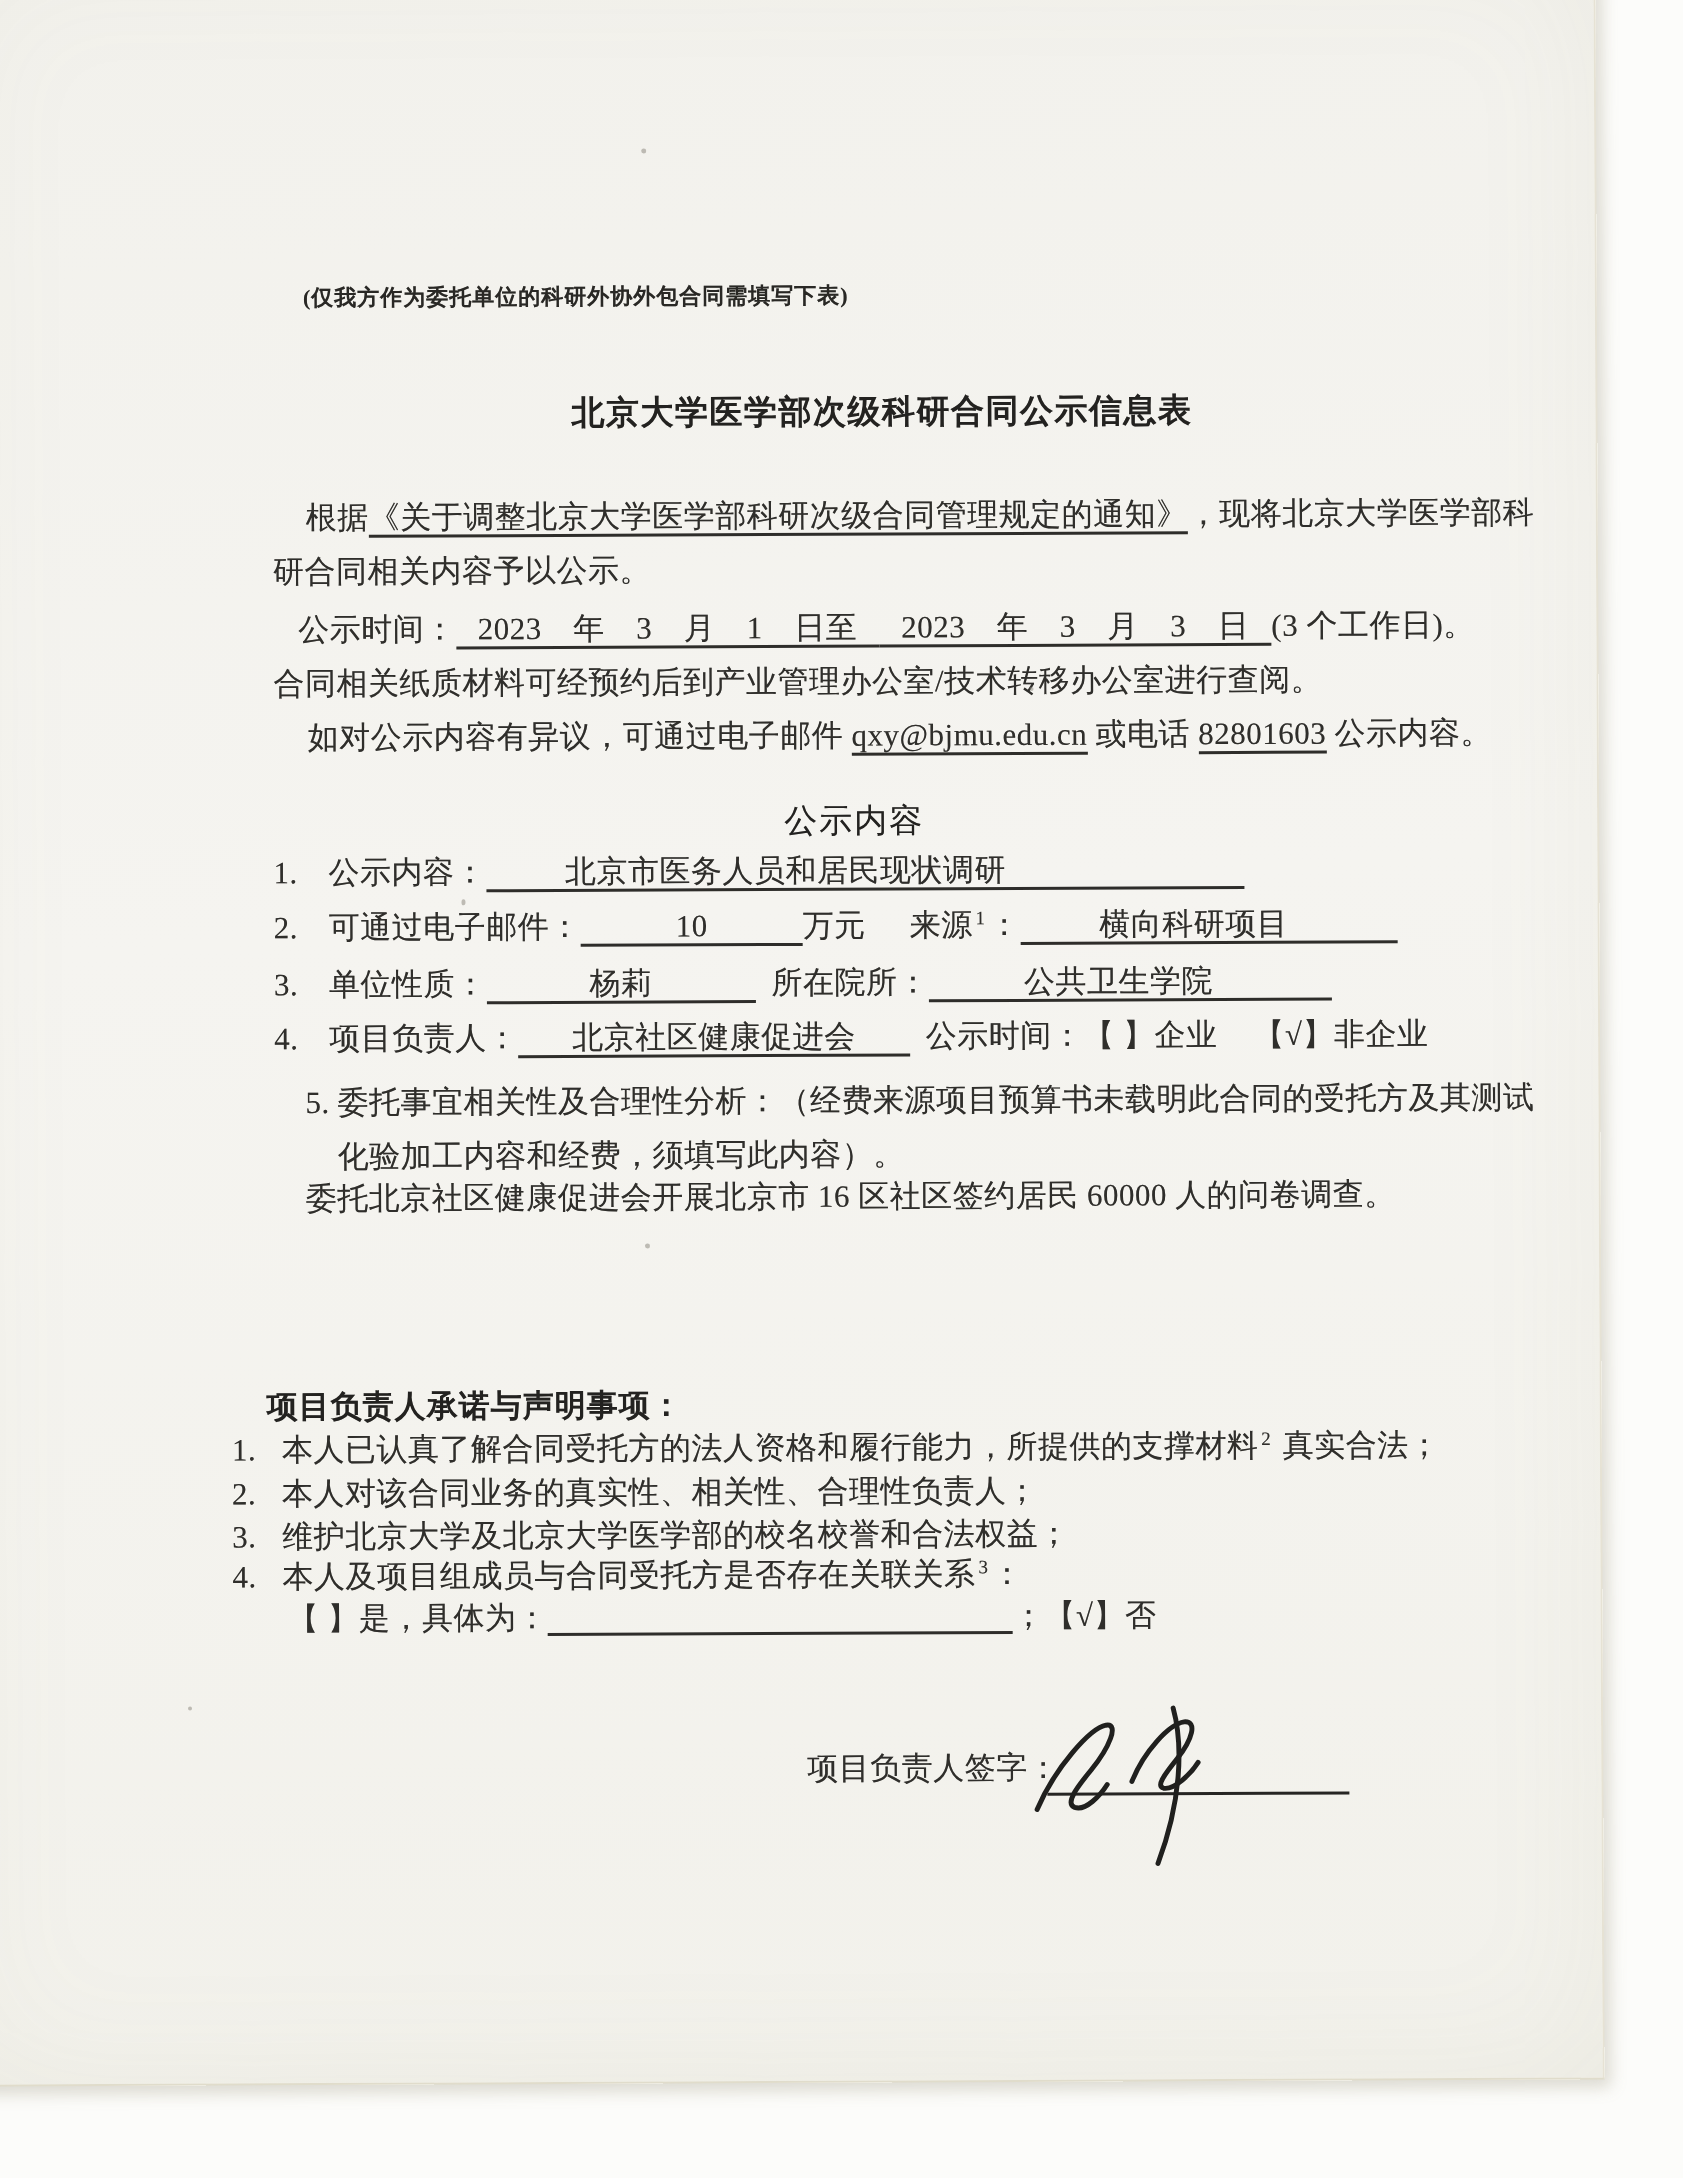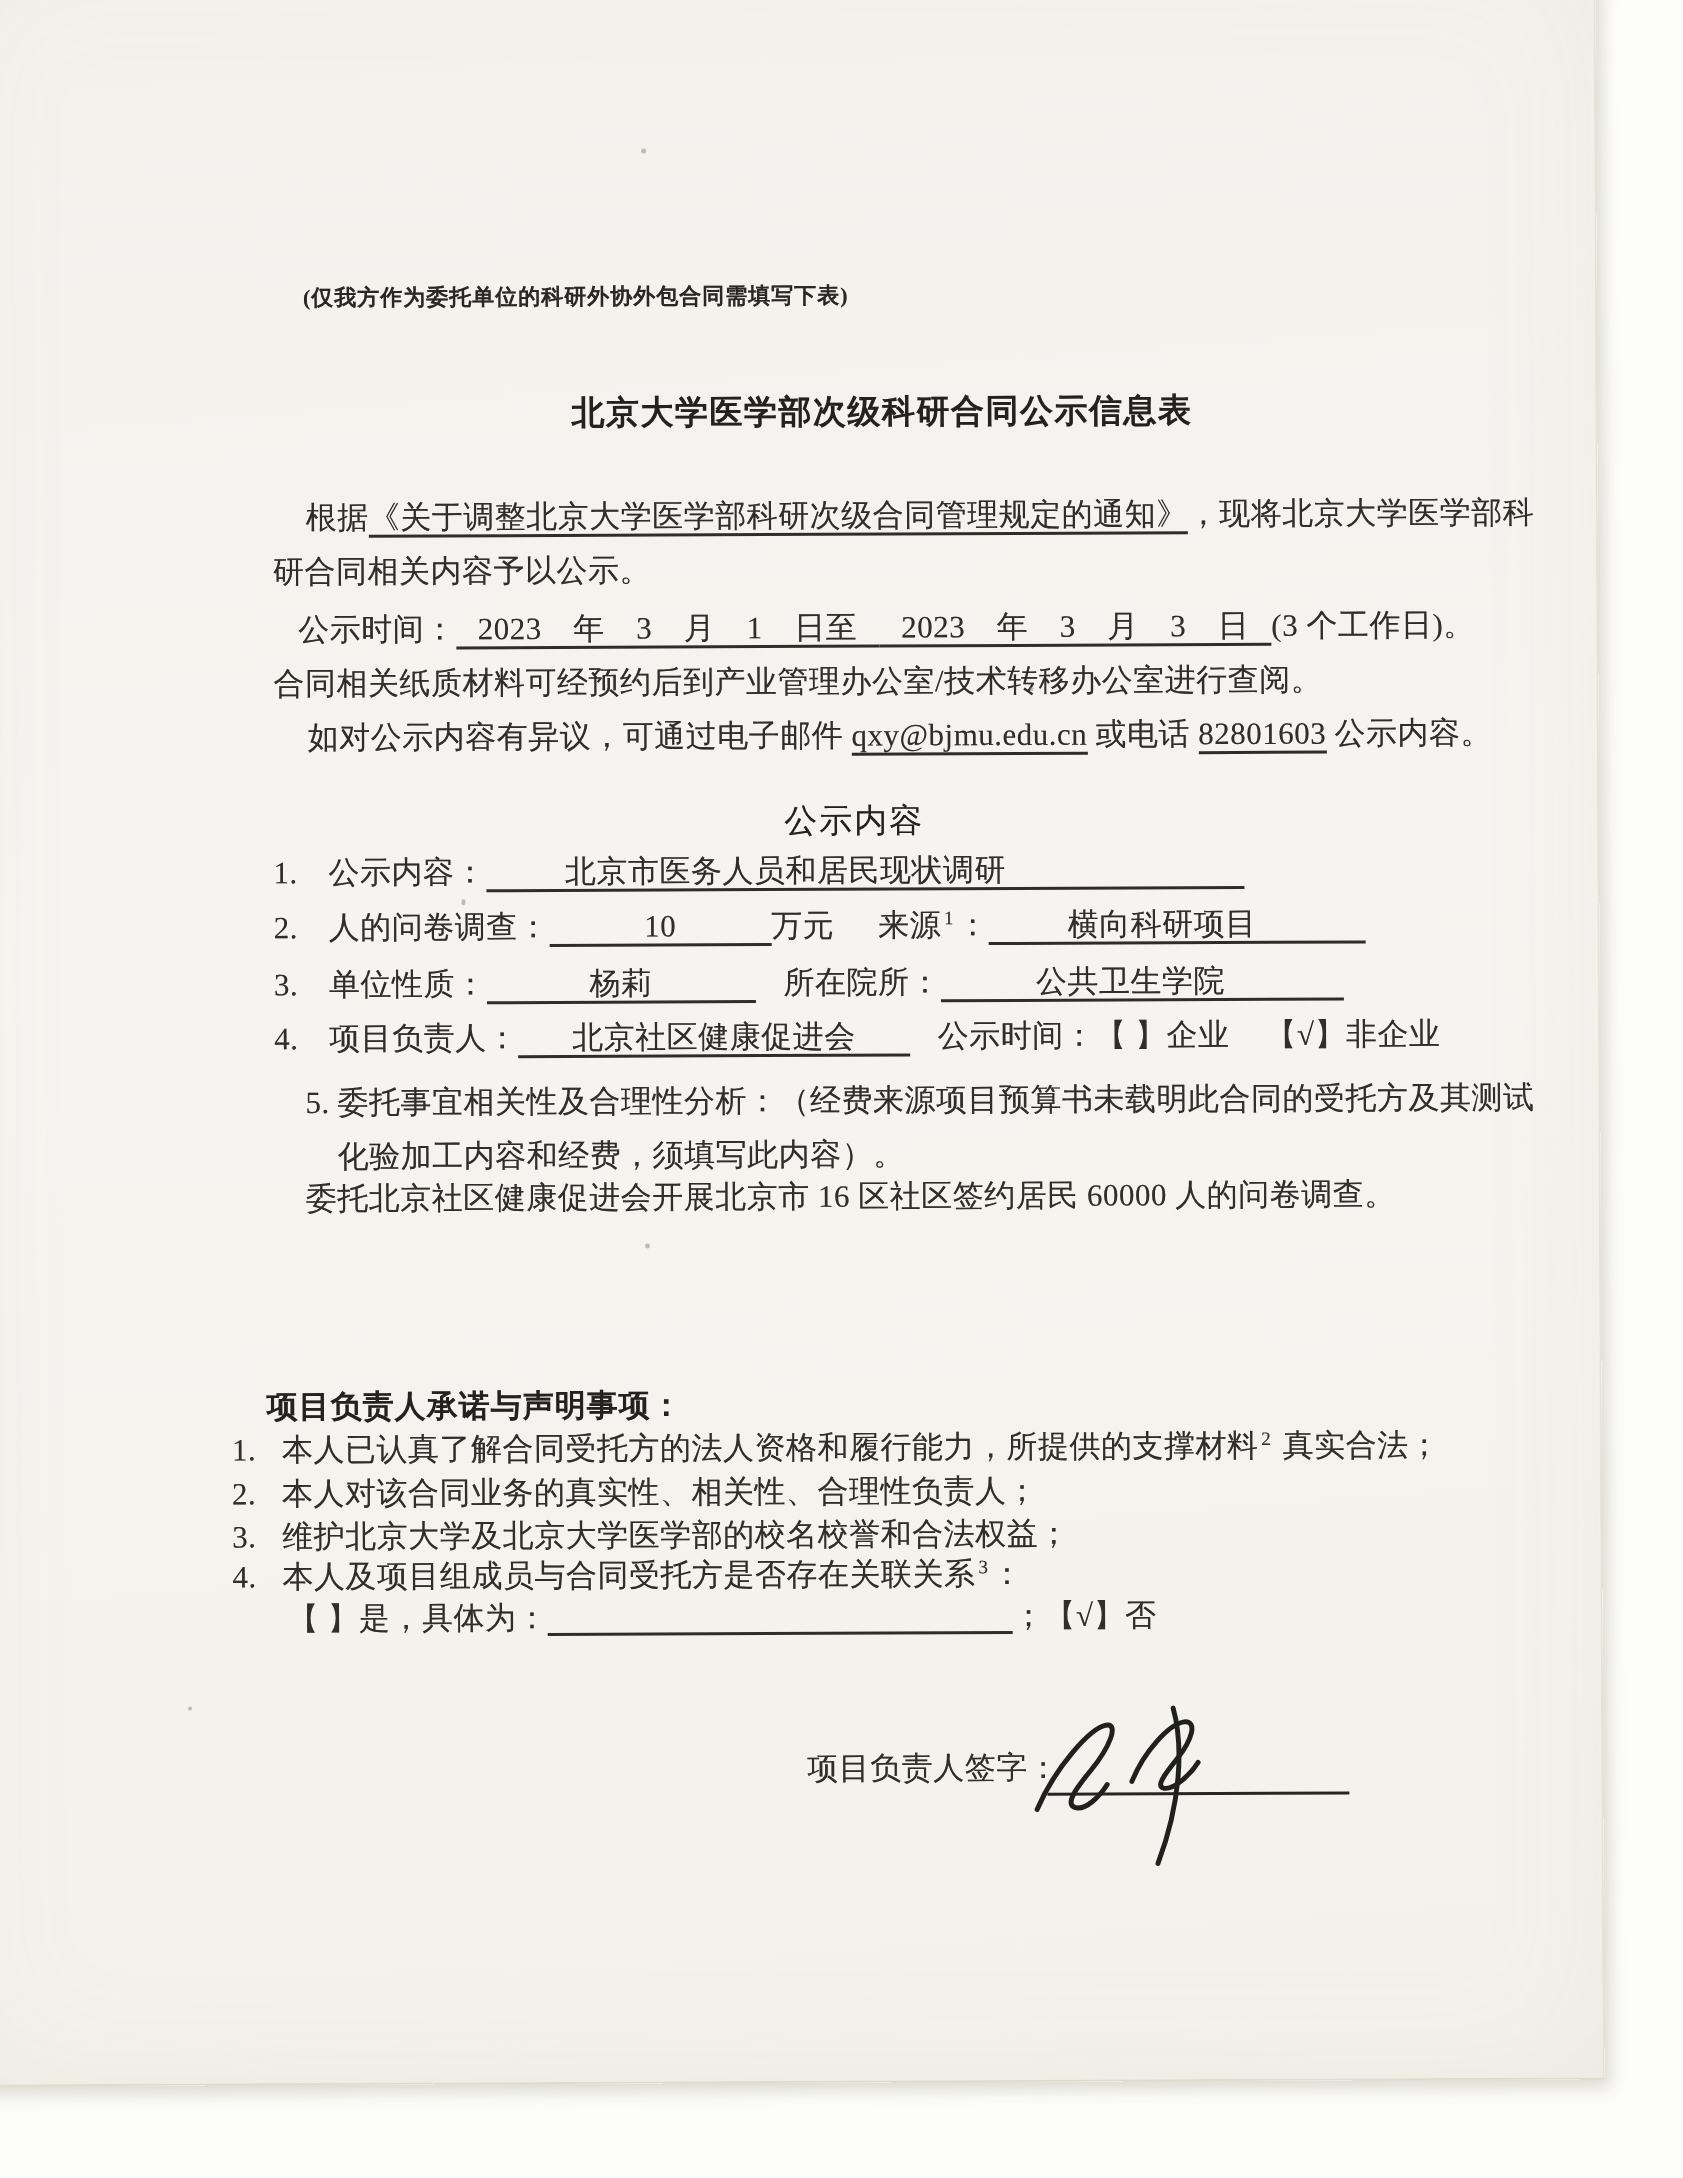--- a/index.html
+++ b/index.html
@@ -30,21 +30,21 @@
   .li5{white-space:normal;width:1198px;line-height:54px;}
   .li5 .num5{display:inline-block;width:32px;margin-left:-32px;}
   .li5-body{display:inline;}
   .li5wrap{padding-left:32px;}
   .b1v{border-bottom:3px solid #2e2d2a;padding:0 238px 0 79px;}
   .b2a{border-bottom:3px solid #2e2d2a;padding:0 95px;}
   .b2s{border-bottom:3px solid #2e2d2a;padding:0 109px 0 79px;}
   .b3v{border-bottom:3px solid #2e2d2a;padding:0 103px;}
   .b3v2{border-bottom:3px solid #2e2d2a;padding:0 119px 0 95px;}
   .b4v{border-bottom:3px solid #2e2d2a;padding:0 54px;}
-  .gap28{margin-left:28px;}
+  .gap28{margin-left:16px;}
   .gap36{margin-left:36px;}
   .gap44{margin-left:44px;}
   .fnote{font-size:19px;vertical-align:super;line-height:0;margin:0 3px;}
   .blank-long{display:inline-block;width:465px;border-bottom:3px solid #2e2d2a;height:34px;vertical-align:bottom;}
   .sig-line{position:absolute;left:1089px;top:1808px;width:302px;height:36px;border-bottom:3px solid #262523;}
   .sig-svg{position:absolute;left:1049px;top:1742px;width:267px;height:178px;}
   .speck{position:absolute;background:#8f8d84;border-radius:50%;opacity:.55;}
 </style>
 </head>
 <body>
@@ -70,21 +70,21 @@
       <span>如对公示内容有异议，可通过电子邮件 </span><span class="ul">qxy@bjmu.edu.cn</span><span> 或电话 </span><span class="ul">82801603</span><span> 公示内容。</span>
     </div>
 
     <div class="line h2" style="left:830px;top:851px;">公示内容</div>
 
     <div class="line" style="left:319px;top:902px;">
       <span class="num">1.</span><span>公示内容：</span><span class="b1v">北京市医务人员和居民现状调研</span>
     </div>
 
     <div class="line" style="left:319px;top:957px;">
-      <span class="num">2.</span><span>人的问卷调查：</span><span class="b2a">10</span><span>万元</span><span class="gap44">来源</span><sup class="fnote">1</sup><span>：</span><span class="b2s">横向科研项目</span>
+      <span class="num">2.</span><span>可通过电子邮件：</span><span class="b2a">10</span><span>万元</span><span class="gap44">来源</span><sup class="fnote">1</sup><span>：</span><span class="b2s">横向科研项目</span>
     </div>
 
     <div class="line" style="left:319px;top:1014px;">
       <span class="num">3.</span><span>单位性质：</span><span class="b3v">杨莉</span><span class="gap28">所在院所：</span><span class="b3v2">公共卫生学院</span>
     </div>
 
     <div class="line" style="left:319px;top:1068px;">
       <span class="num">4.</span><span>项目负责人：</span><span class="b4v">北京社区健康促进会</span><span class="gap28">公示时间：</span><span>【 】企业</span><span class="gap36">【√】非企业</span>
     </div>
 

